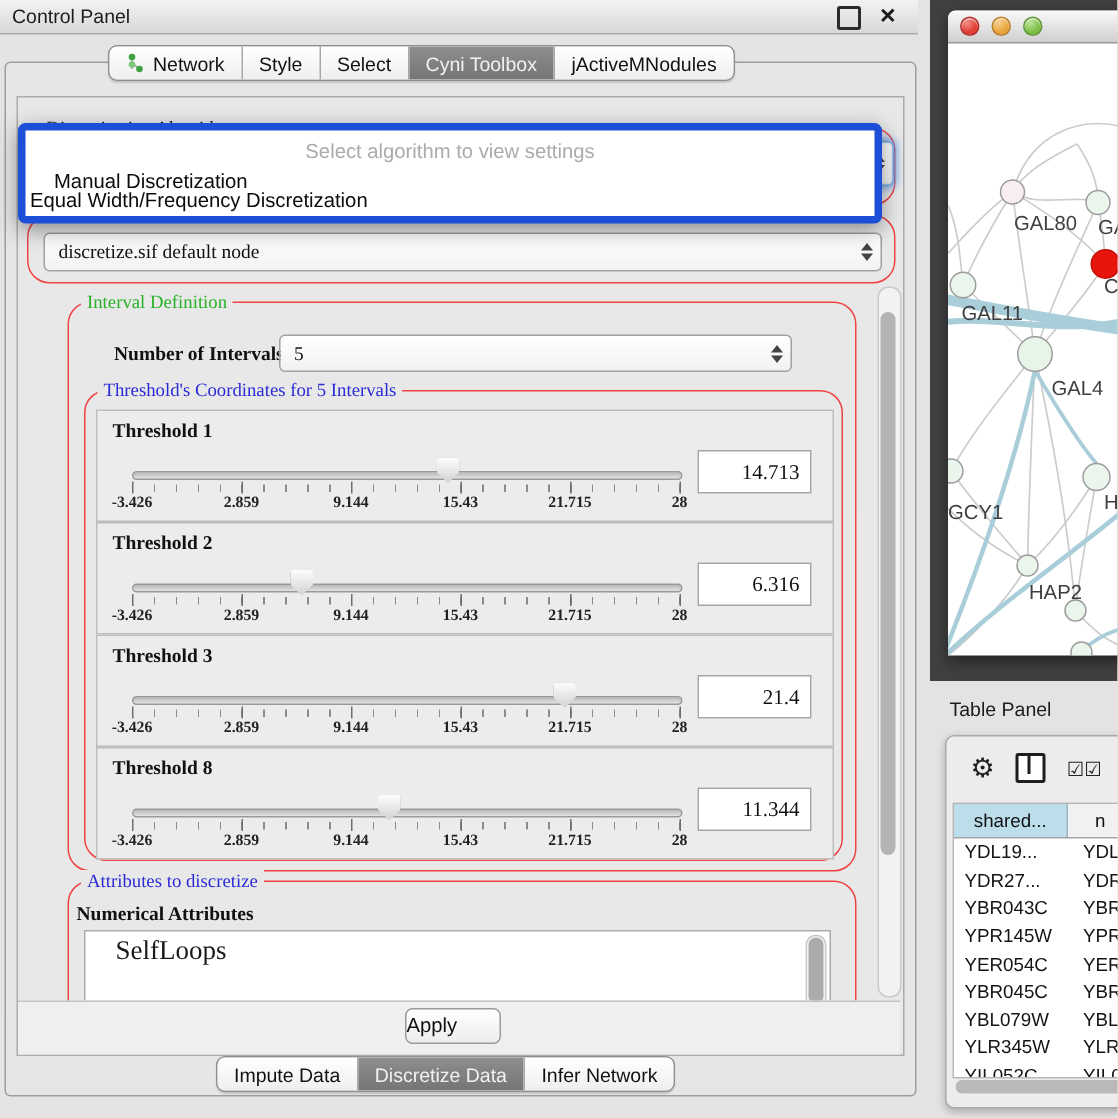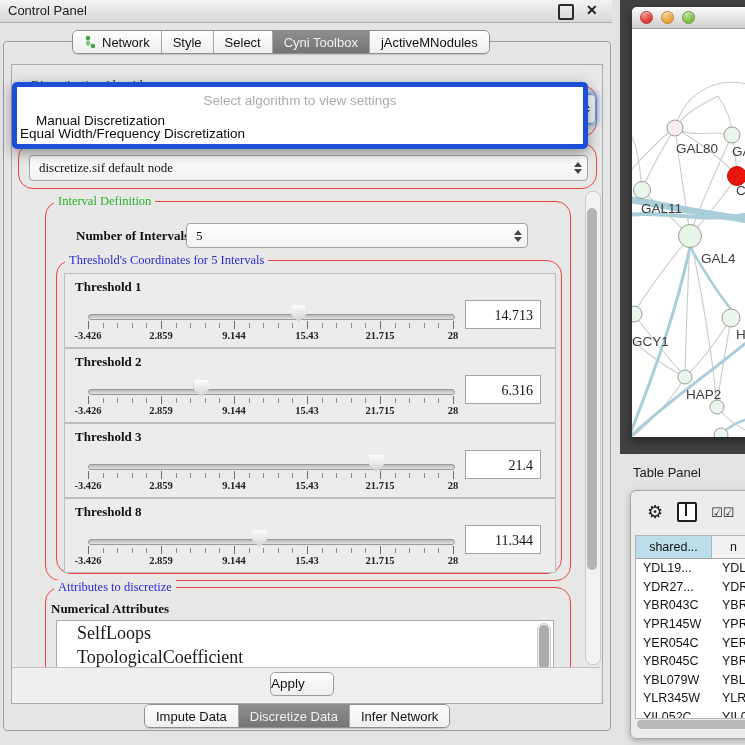--- a/index.html
+++ b/index.html
@@ -304,21 +304,20 @@
             </div>
         </div>
       </div>
 
       <div id="attr-group" class="groupbox abs">
         <span class="grouptitle gt-blue">Attributes to discretize</span>
         <span id="attr-subtitle" class="abs">Numerical Attributes</span>
         <div id="attr-list" class="abs">
           <div id="attr-items">
               <div class="attr-item">SelfLoops</div>
-              <div class="attr-item">TopologicalCoefficient</div>
             </div>
           <div id="attr-vscroll" class="vscrollbar">
               <div class="vthumb"></div>
             </div>
         </div>
       </div>
     </div>
 
     <div id="main-vscroll" class="vscrollbar abs" style="left:573px;top:126px;width:14px;height:472px;">
       <div class="vthumb"></div>

